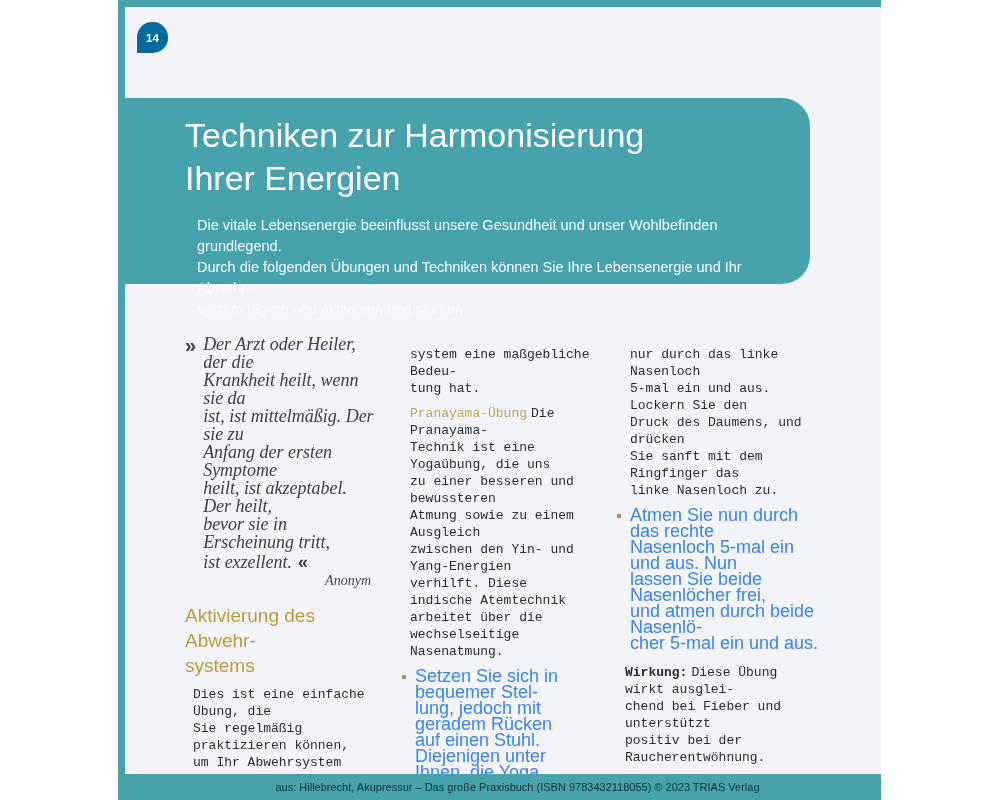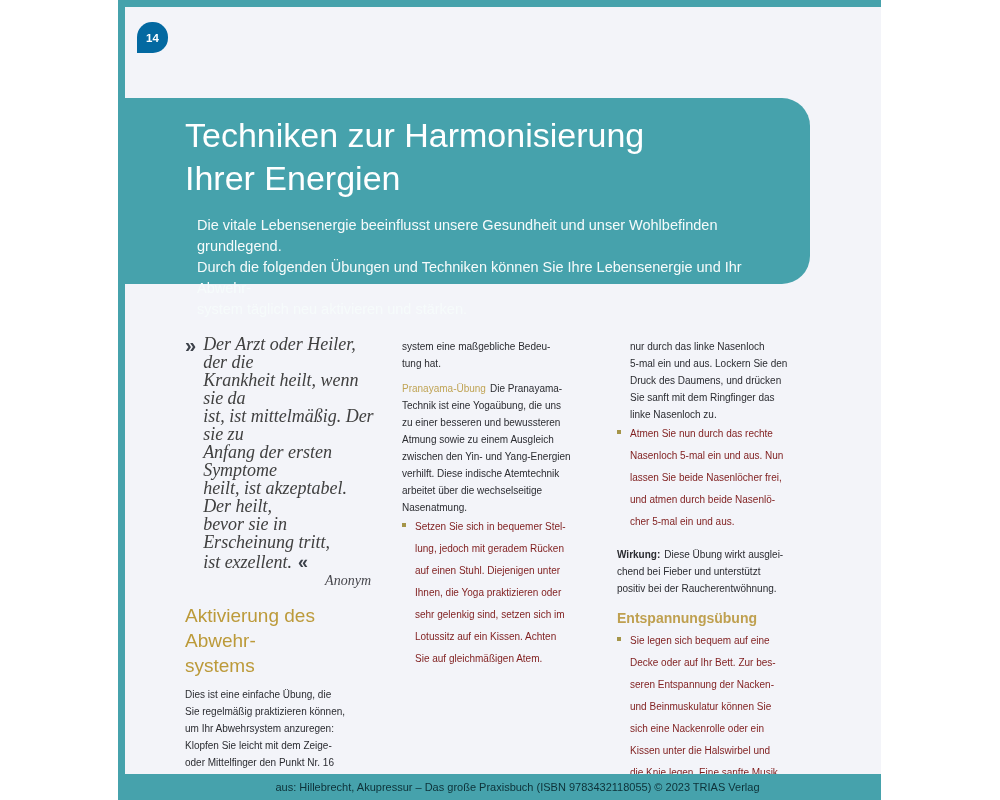--- a/index.html
+++ b/index.html
@@ -21,21 +21,21 @@
                 border-radius:0 28px 28px 0;box-sizing:border-box;padding:16px 60px 0 67px;}
   .title{margin:0;font-size:34px;line-height:43px;font-weight:400;color:#ffffff;white-space:pre-line;}
   .subtitle{margin:15px 0 0 12px;font-size:14.5px;line-height:21px;font-weight:400;color:#f6fbfb;white-space:pre-line;}
 
   
   .col{position:absolute;top:336px;}
   .col1{left:185px;width:190px;}
   .col2{left:402px;width:200px;top:338px;}
   .col3{left:617px;width:202px;top:338px;}
 
-  .body{margin:0;font-size:10px;line-height:17px;color:#2b2c31;white-space:pre-line;}
+  .body{margin:8px;font-size:13px;line-height:17px;color:#2b2c31;white-space:pre-line;font-family:Liberation Mono, monospace;}
   .body-inline{white-space:pre-line;}
   h2.gold{margin:14px 0 0 0;font-size:19px;line-height:25px;font-weight:500;color:#bc9a3a;white-space:pre-line;}
   .col2 h2.gold{margin-top:13px;}
   .para{margin-top:8px;}
   .lead{margin-right:4px;}
   .lead.gold{color:#c0a455;font-weight:500;}
   .lead.dark{color:#2b2c31;font-weight:bold;}
   .subhead{margin:12px 0 0 0;font-size:14px;line-height:18px;font-weight:600;color:#bfa050;}
 
   
@@ -46,21 +46,21 @@
          color:#404040;white-space:pre-line;}
   .qclose{color:#3d424b;font-size:18px;font-weight:bold;font-style:normal;margin-left:6px;}
   .qattr{margin-top:0;text-align:right;font-family:"Liberation Serif", serif;font-style:italic;
          font-size:14px;color:#46464c;padding-right:4px;}
   .col1 .body{margin-top:8px;}
 
   
   .bullets{list-style:none;margin:0;padding:0;}
   .bullets li{display:flex;gap:9px;}
   .marker{flex:0 0 auto;width:4px;height:4px;background:#a59549;margin-top:7px;}
-  .btext{font-size:10px;line-height:22px;color:#7f1d1d;white-space:pre-line;}
+  .btext{font-size:18px;line-height:16px;color:#3b82f6;white-space:pre-line;}
   .indent{margin-left:13px;}
   .wirkung{margin-top:13px;}
   .bullets.tight{margin-top:3px;}
 
   
   .footer{position:absolute;left:118px;top:774px;width:763px;height:26px;background:#46a2ac;
           display:flex;align-items:center;justify-content:center;}
   .footer span{font-size:11px;color:#0d3138;margin-left:36px;}
 </style>
 </head>

